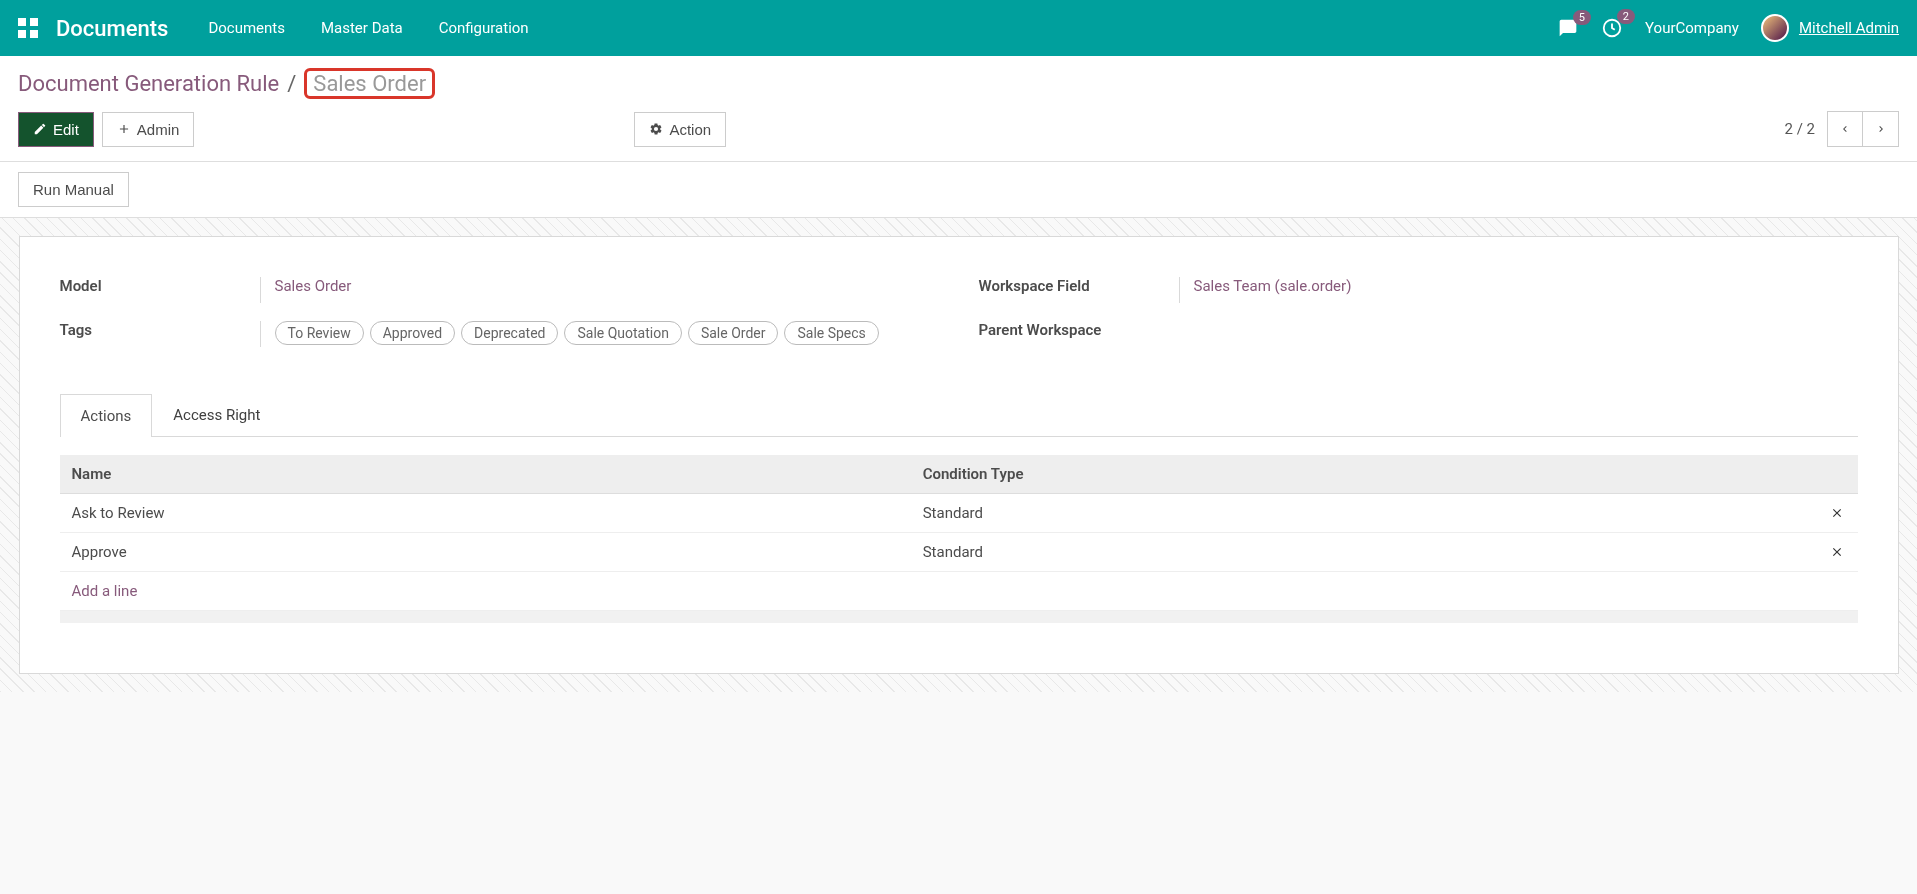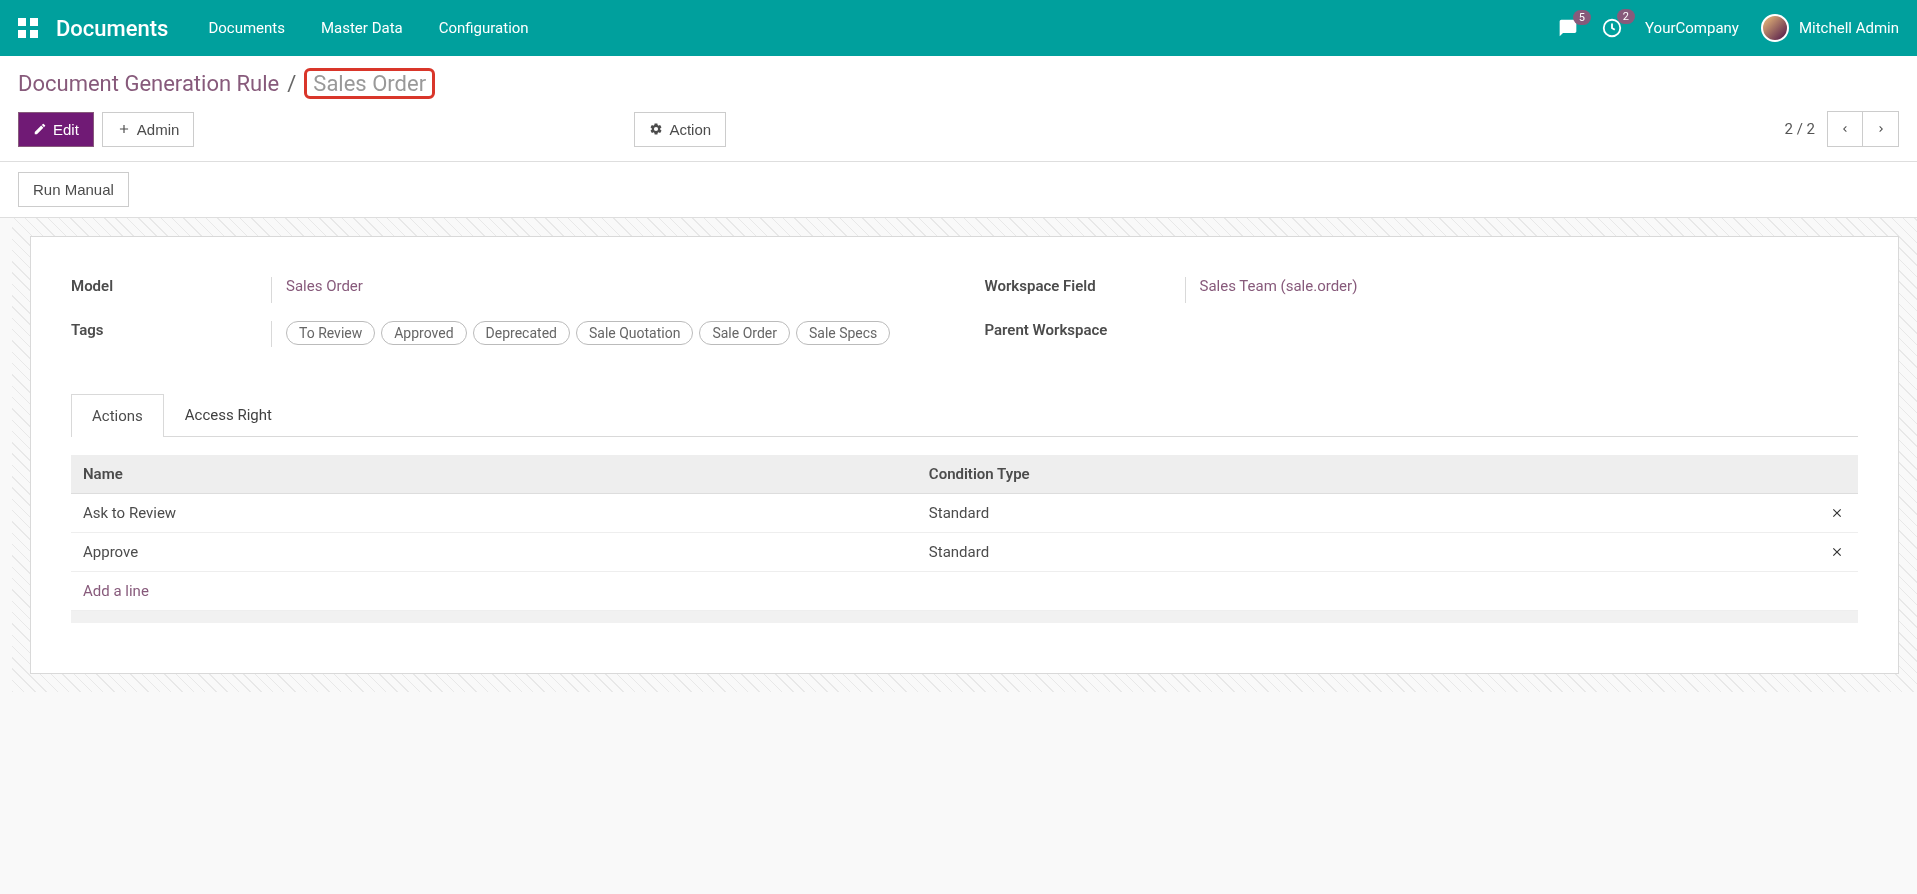--- a/index.html
+++ b/index.html
@@ -8,47 +8,47 @@
 
 .navbar { background: #00a09d; color: #fff; height: 56px; display: flex; align-items: center; padding: 8px 18px; }
 .navbar .apps-icon { margin-right: 18px; cursor: pointer; }
 .navbar .brand { font-size: 22px; font-weight: 500; margin-right: 40px; }
 .navbar .nav-links { display: flex; gap: 36px; flex: 1; }
 .navbar .nav-links a { color: #fff; text-decoration: none; font-size: 15px; }
 .navbar .right { display: flex; align-items: center; gap: 22px; }
 .navbar .icon-wrap { position: relative; cursor: pointer; }
 .navbar .badge { position: absolute; top: -8px; right: -12px; background: #875a7b; color: #fff; border-radius: 10px; font-size: 11px; padding: 1px 6px; min-width: 16px; text-align: center; }
 .navbar .company { font-size: 15px; }
-.navbar .user { display: flex; align-items: center; gap: 10px; font-size: 15px; cursor: pointer; }
+.navbar .user { display: flex; align-items: center; gap: 10px; font-size: 15px; cursor: pointer; text-decoration: underline; }
 .navbar .avatar { width: 28px; height: 28px; border-radius: 50%; background: linear-gradient(135deg,#f0c27b,#4b1248); border: 2px solid #fff; }
 
 
 .control-panel { background: #fff; border-bottom: 1px solid #dedede; padding: 12px 18px 14px; }
 .breadcrumb { font-size: 22px; color: #875a7b; margin-bottom: 12px; display: flex; align-items: center; gap: 8px; }
 .breadcrumb .parent { color: #875a7b; cursor: pointer; }
 .breadcrumb .sep { color: #666; }
 .breadcrumb .current-wrap { border: 3px solid #d9362a; border-radius: 6px; padding: 0 6px; }
 .breadcrumb .current { color: #999; }
 .button-row { display: flex; align-items: center; }
 .btn { display: inline-flex; align-items: center; gap: 6px; border: 1px solid #ccc; background: #fff; padding: 8px 14px; font-size: 15px; cursor: pointer; color: #4c4c4c; }
 .btn + .btn { margin-left: 8px; }
-.btn-primary { background: #701a75; color: #fff; border-color: #875a7b; }
+.btn-primary { background: #14532d; color: #fff; border-color: #875a7b; }
 .action-wrap { margin-left: 440px; }
 .pager { margin-left: auto; display: flex; align-items: center; gap: 12px; }
 .pager .counter { font-size: 15px; color: #555; }
 .pager .arrows { display: flex; }
 .pager .arrow { border: 1px solid #ccc; width: 36px; height: 36px; display: flex; align-items: center; justify-content: center; cursor: pointer; background: #fff; }
 .pager .arrow + .arrow { border-left: none; }
 
 
 .status-bar { background: #fff; border-bottom: 1px solid #dedede; padding: 10px 18px; }
 .status-bar .btn { font-size: 15px; }
 
 
-.hatch { background-image: repeating-linear-gradient(45deg,#e8e8e8 0,#e8e8e8 1px,transparent 1px,transparent 8px); padding: 18px; margin-left: 12px; }
+.hatch { background-image: repeating-linear-gradient(45deg,#e8e8e8 0,#e8e8e8 1px,transparent 1px,transparent 8px); padding: 18px; }
 
 
 .sheet { background: #fff; border: 1px solid #d9d9d9; padding: 40px 40px 50px; max-width: 1880px; margin: 0 auto; }
 .form-grid { display: flex; gap: 40px; }
 .col { flex: 1; }
 .field-row { display: flex; align-items: flex-start; margin-bottom: 18px; }
 .field-row .label { width: 200px; font-weight: 600; font-size: 15px; color: #4c4c4c; }
 .field-row .value { flex: 1; font-size: 15px; border-left: 1px solid #d9d9d9; padding-left: 14px; min-height: 26px; }
 .field-row .value.link { color: #875a7b; cursor: pointer; }
 .tags { display: flex; flex-wrap: wrap; gap: 6px; }

